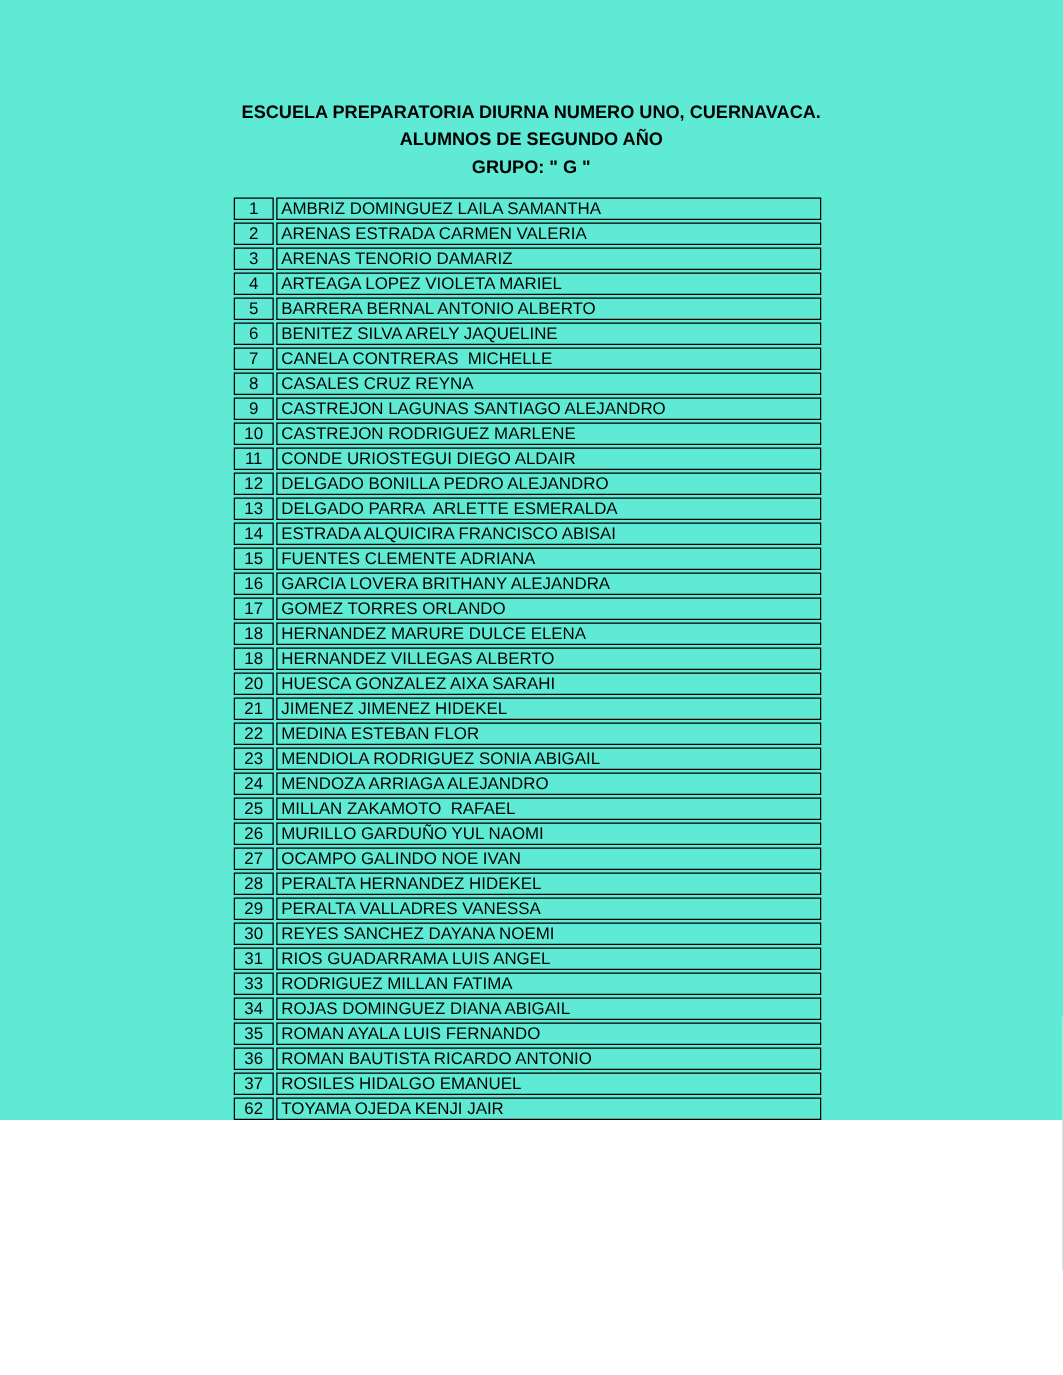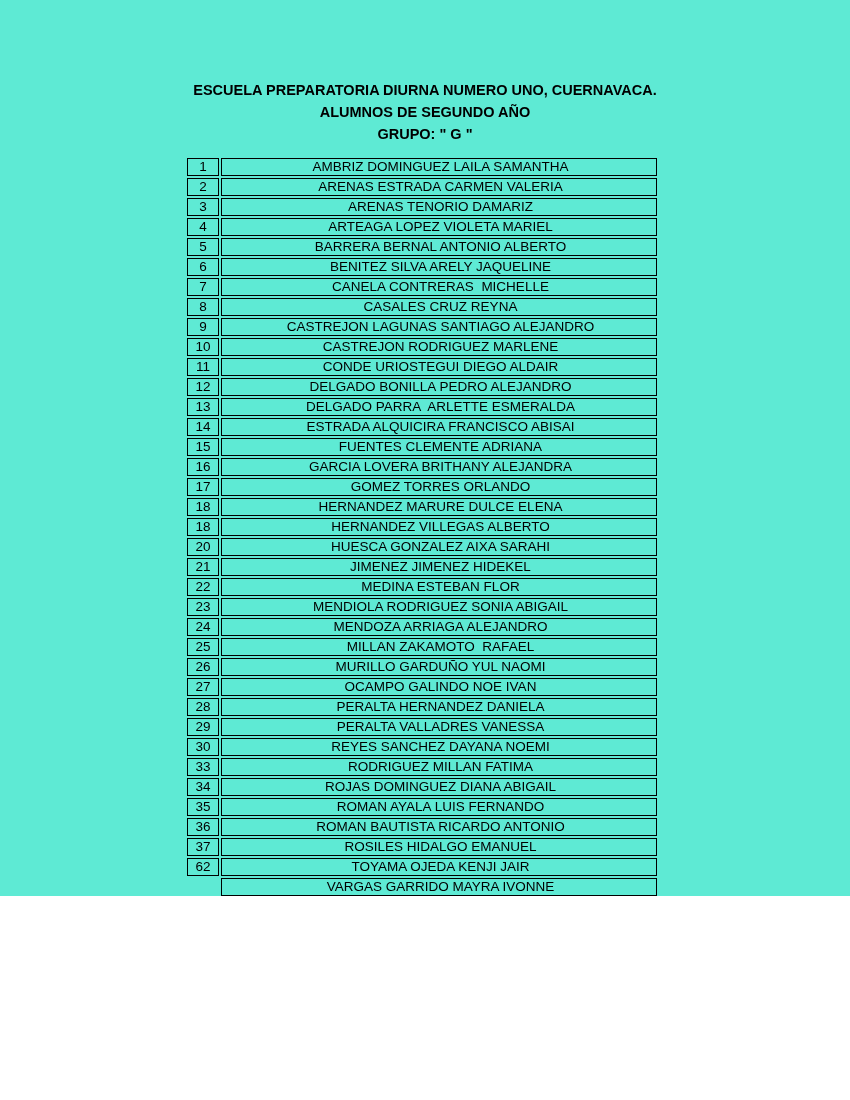--- a/index.html
+++ b/index.html
@@ -48,21 +48,21 @@
     color: #000000;
     overflow: hidden;
     vertical-align: middle;
   }
   table.roster td.num {
     width: 30px;
     text-align: center;
   }
   table.roster td.name {
     width: 431px;
-    text-align: center;
+    text-align: left;
     padding-left: 3px;
     white-space: pre;
     margin-left: 12px;
   }
   table.roster td.noborder {
     border: none;
   }
 </style>
 </head>
 <body>
@@ -207,33 +207,37 @@
       <td class="name">MURILLO GARDUÑO YUL NAOMI</td>
     </tr>
 
     <tr>
       <td class="num">27</td>
       <td class="name">OCAMPO GALINDO NOE IVAN</td>
     </tr>
 
     <tr>
       <td class="num">28</td>
-      <td class="name">PERALTA HERNANDEZ DANIELA</td>
+      <td class="name">PERALTA HERNANDEZ HIDEKEL</td>
     </tr>
 
     <tr>
       <td class="num">29</td>
       <td class="name">PERALTA VALLADRES VANESSA</td>
     </tr>
 
     <tr>
       <td class="num">30</td>
       <td class="name">REYES SANCHEZ DAYANA NOEMI</td>
     </tr>
 
+    <tr>
+      <td class="num">31</td>
+      <td class="name">RIOS GUADARRAMA LUIS ANGEL</td>
+    </tr>
 
 
     <tr>
       <td class="num">33</td>
       <td class="name">RODRIGUEZ MILLAN FATIMA</td>
     </tr>
 
     <tr>
       <td class="num">34</td>
       <td class="name">ROJAS DOMINGUEZ DIANA ABIGAIL</td>

